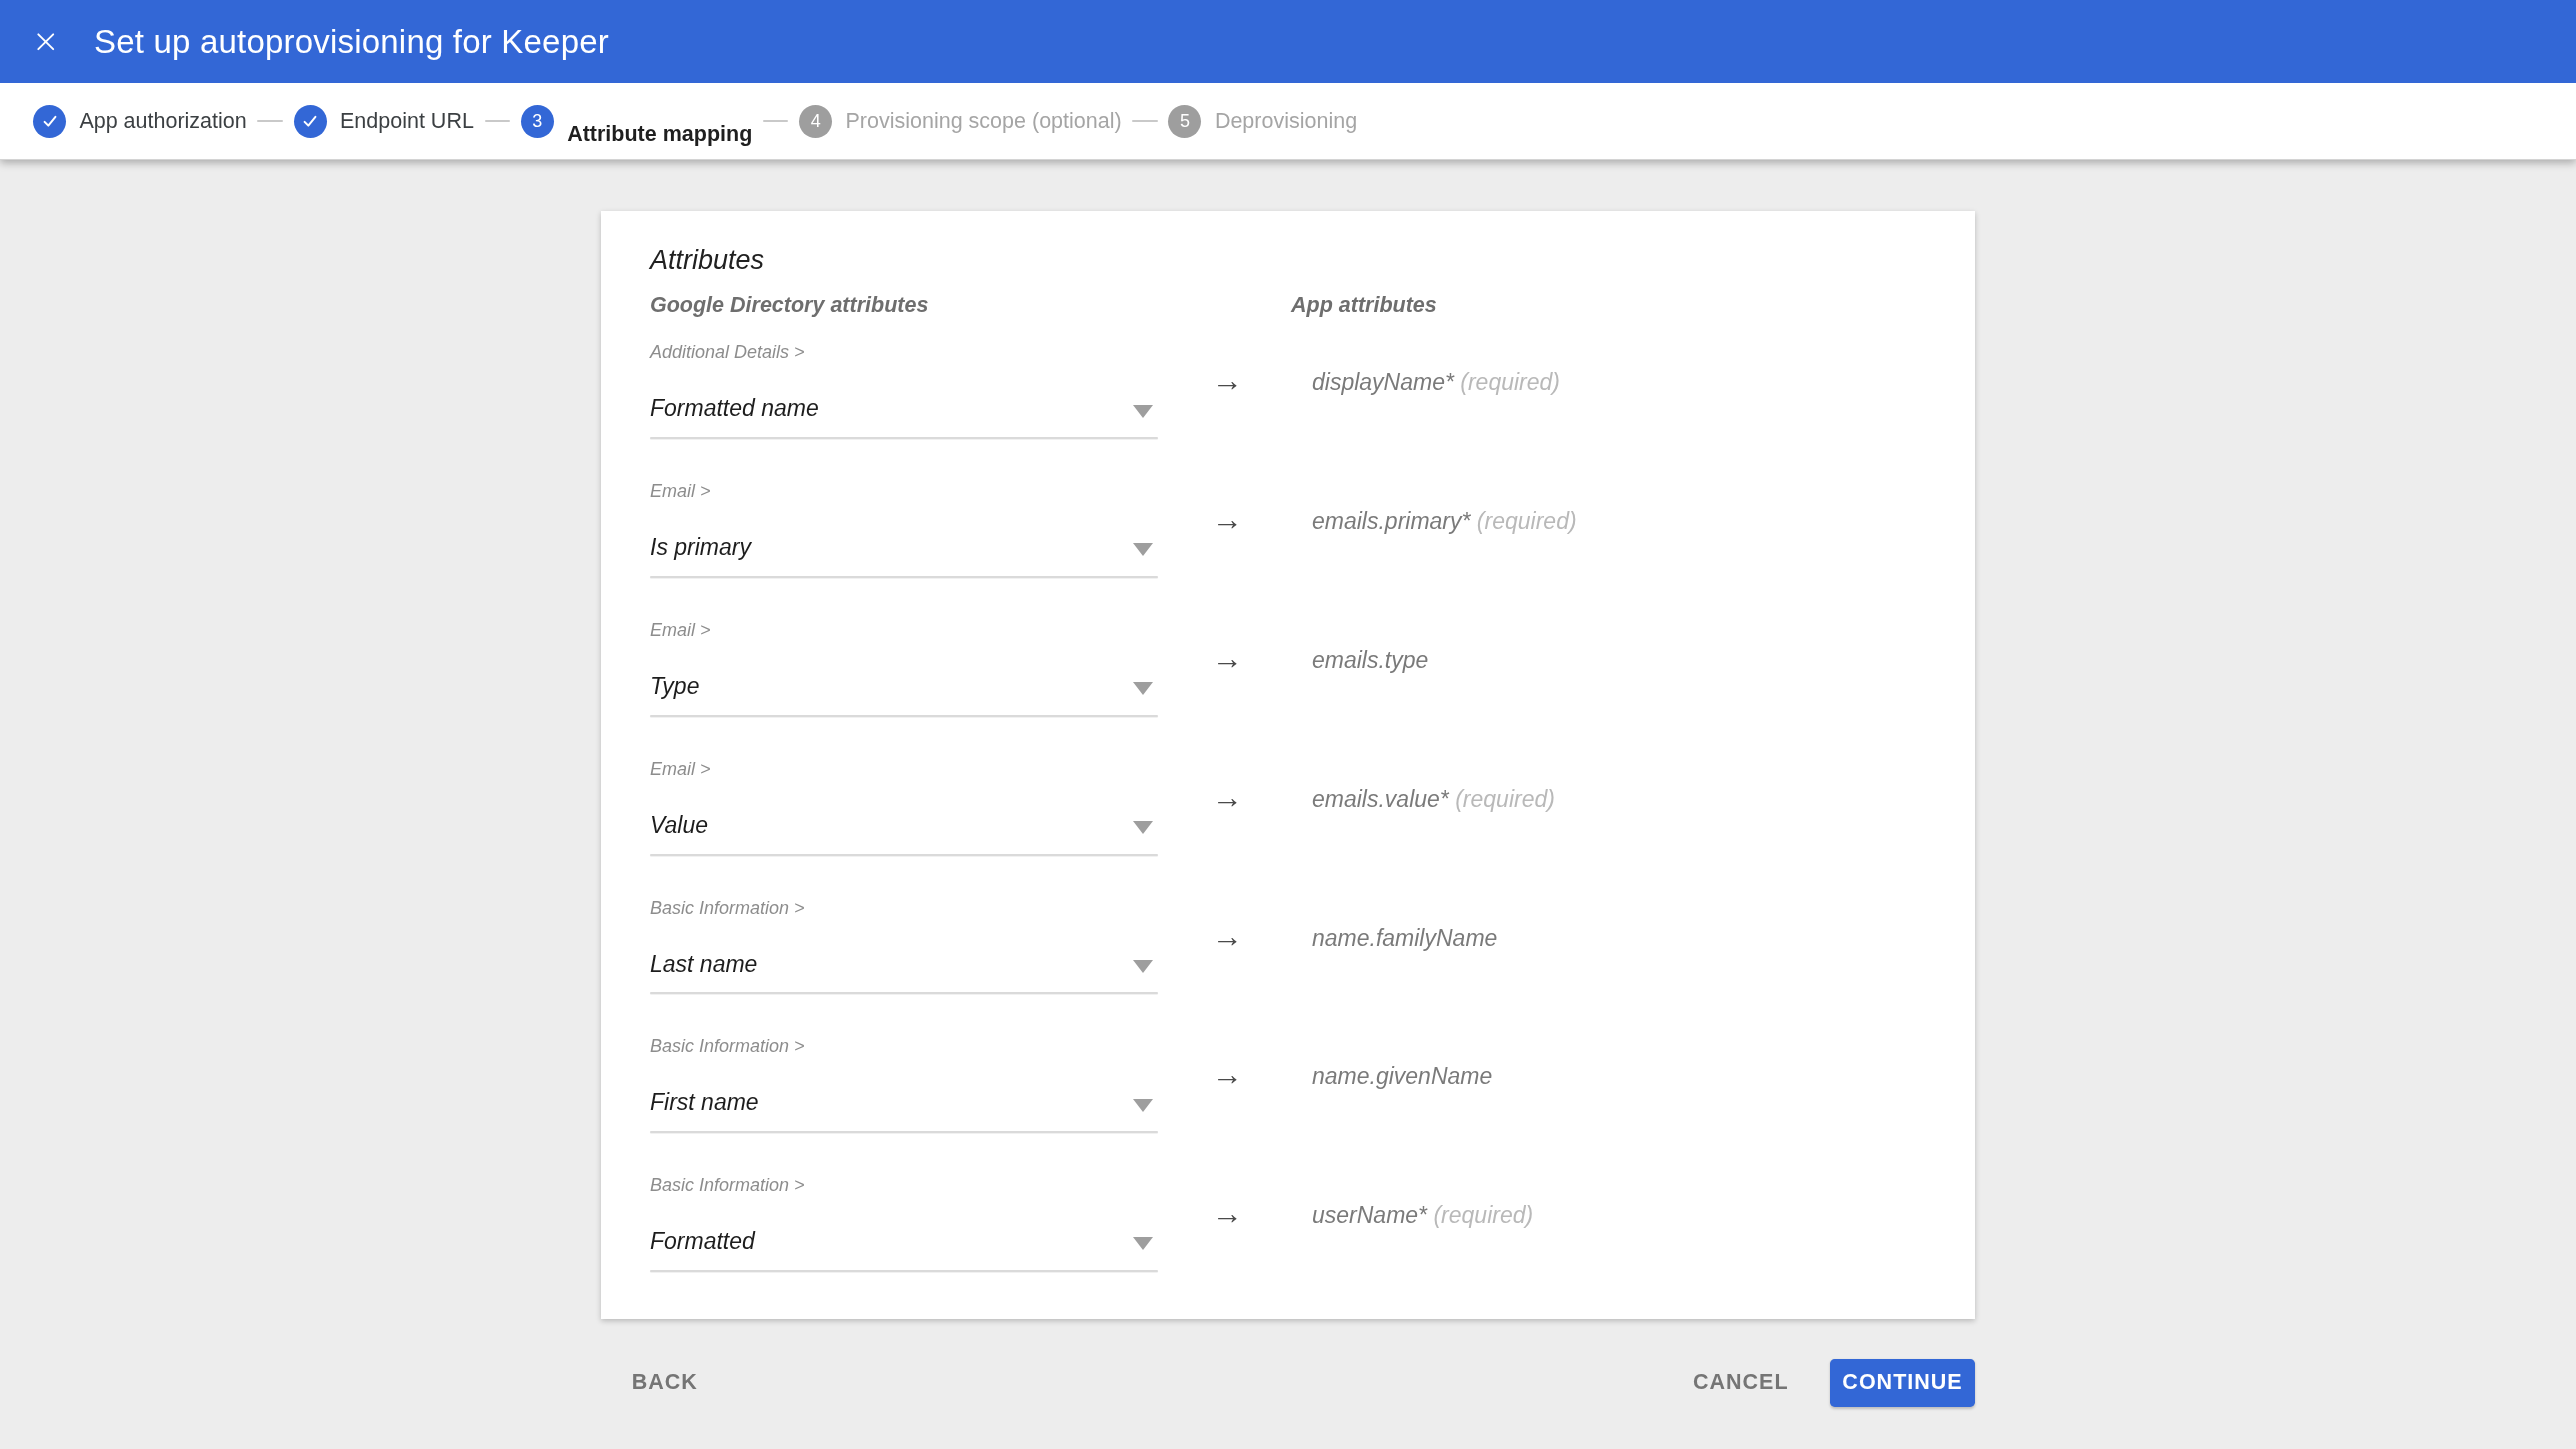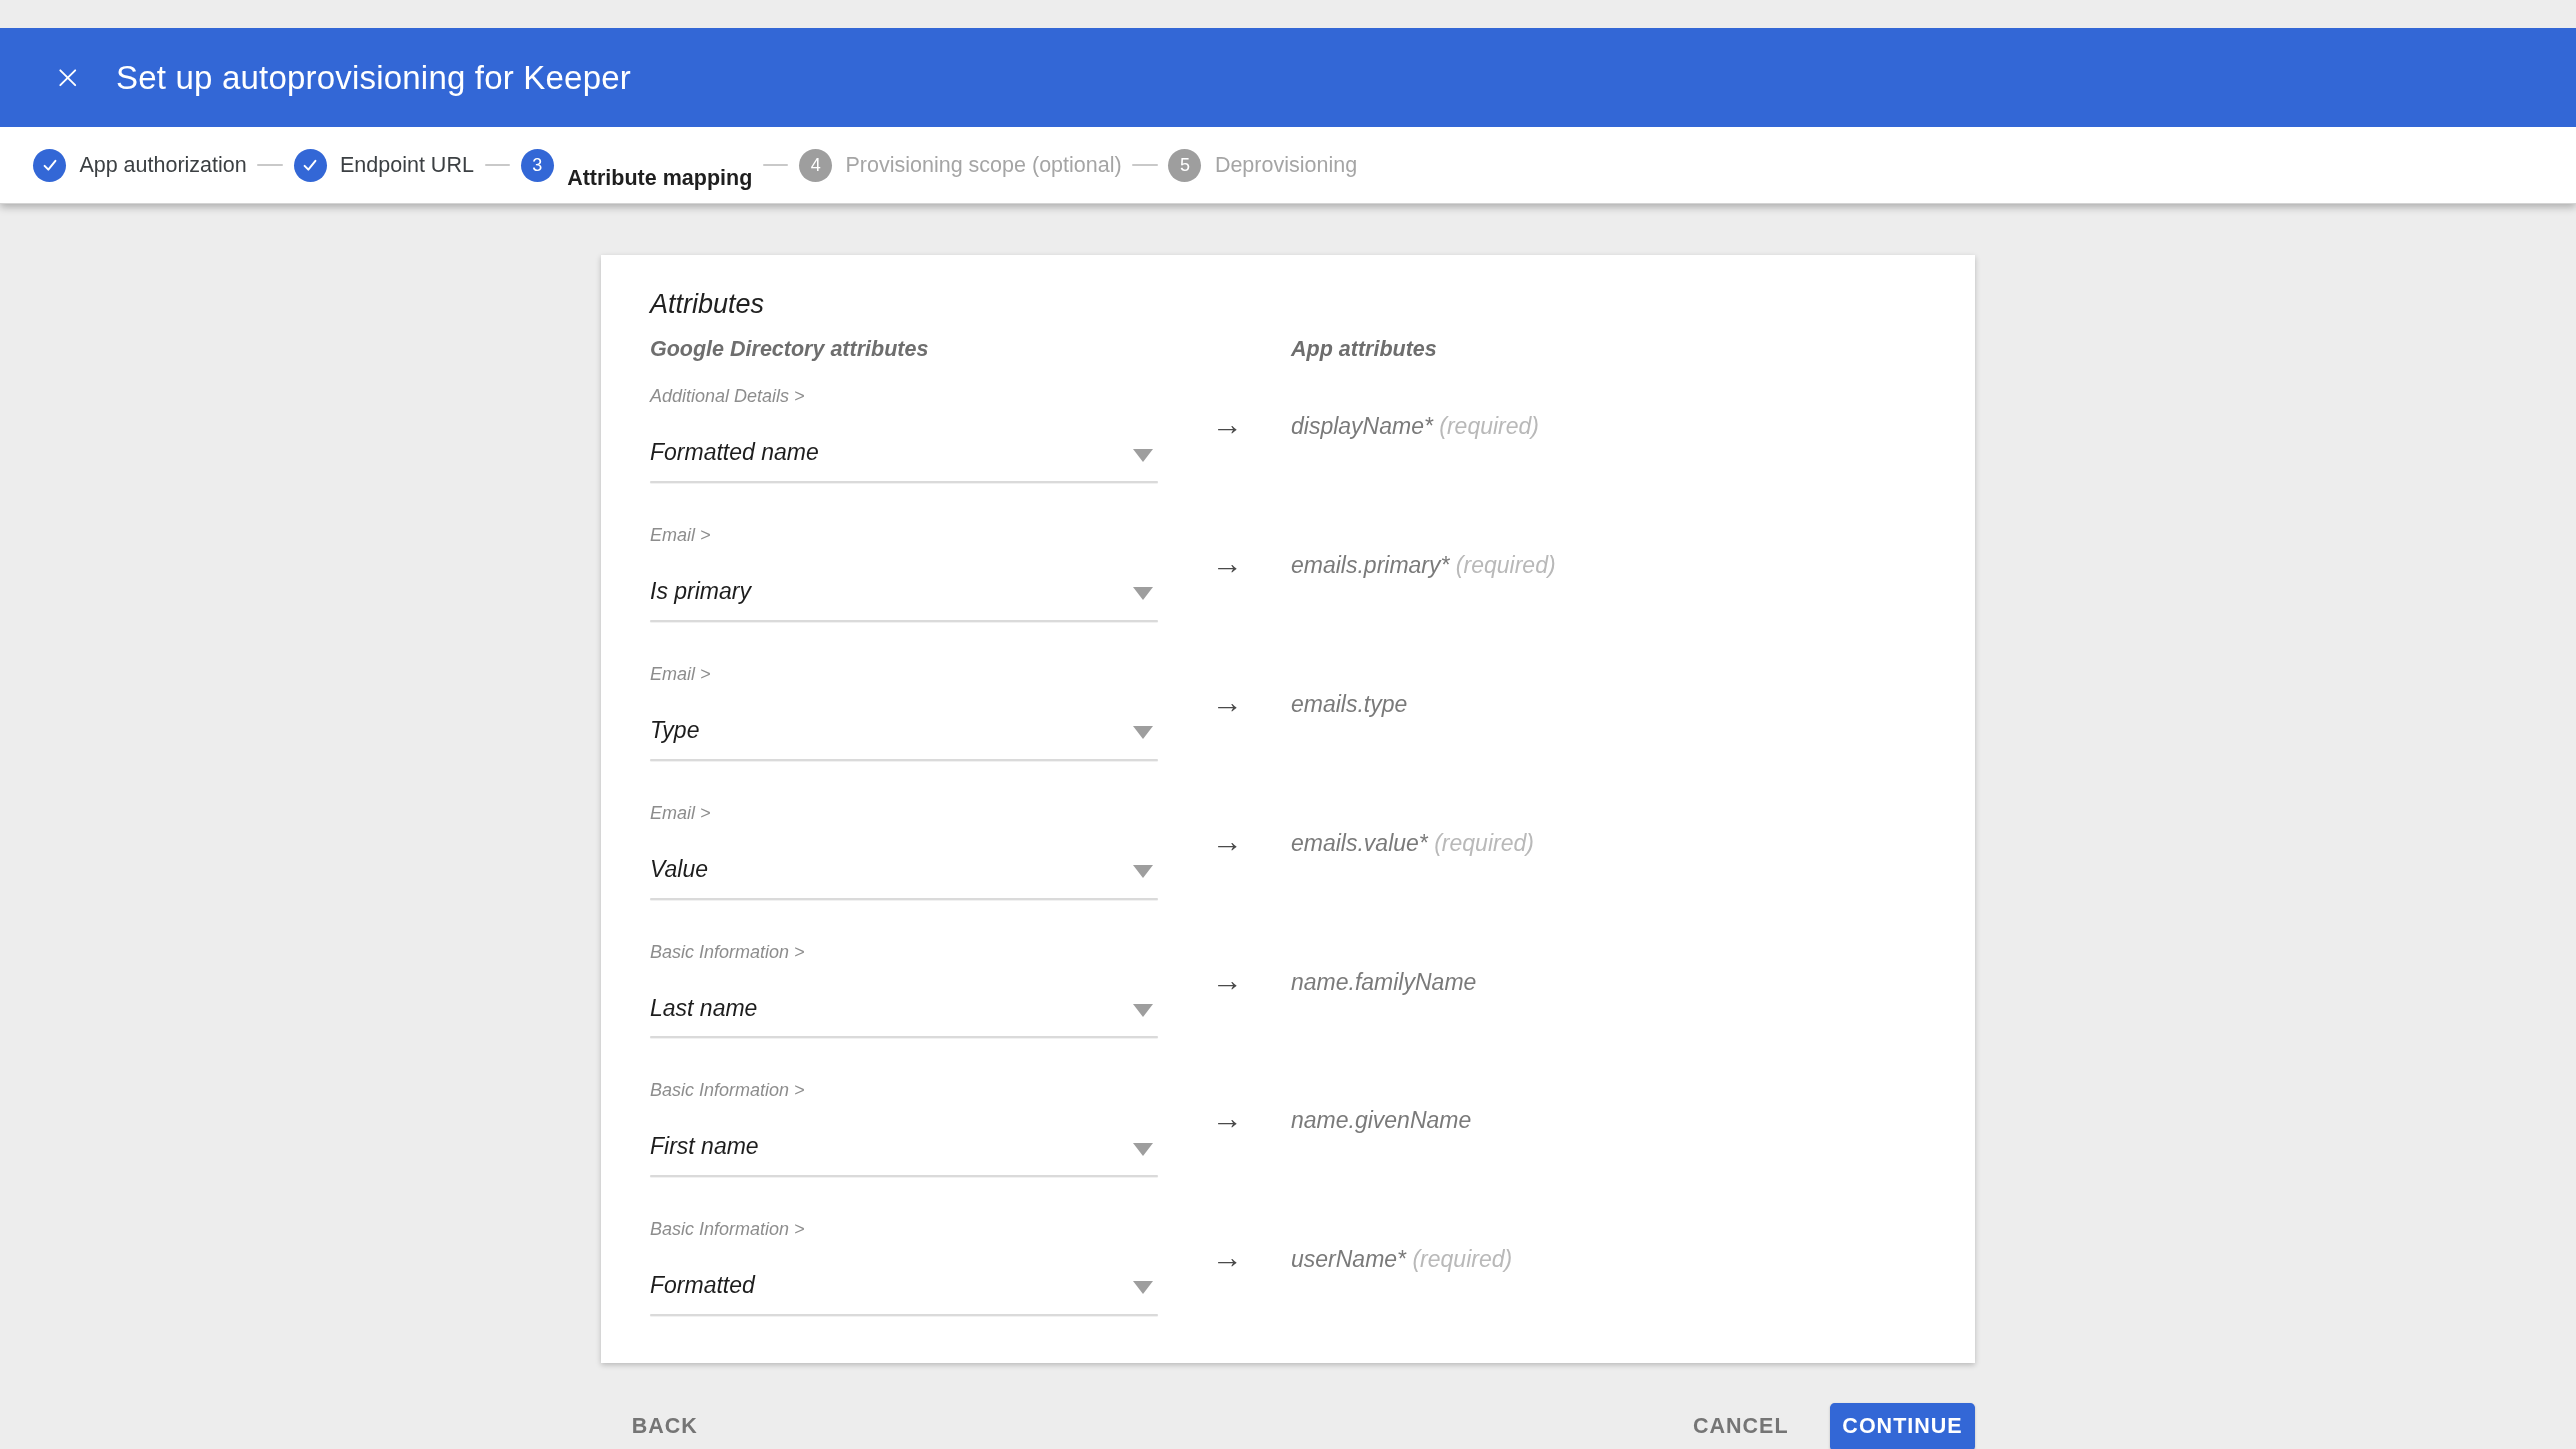--- a/index.html
+++ b/index.html
@@ -5,28 +5,27 @@
   * { margin: 0; padding: 0; box-sizing: border-box; }
   html, body { width: 2576px; height: 1449px; }
   body {
     font-family: "Liberation Sans", sans-serif;
     background: #ededed;
     overflow: hidden;
   }
 
   
   .header {
-    height: 99px;
+    height: 83px;
     background: #3367d6;
     display: flex;
     align-items: center;
-    padding-left: 46px;
+    padding-left: 24px;
     position: relative;
     z-index: 3;
-    margin-top: 28px;
   }
   .close-btn {
     width: 43px; height: 43px;
     display: flex; align-items: center; justify-content: center;
     cursor: pointer;
     background: transparent; border: none;
   }
   .header-title {
     color: #ffffff;
     font-size: 33px;
@@ -102,21 +101,21 @@
     width: 0; height: 0;
     border-left: 10px solid transparent;
     border-right: 10px solid transparent;
     border-top: 13.4px solid #9e9e9e;
   }
   .map-arrow {
     font-size: 31px; color: #4a4a4a;
     margin-left: 54px; margin-top: 23px;
     width: 32px; flex: none; line-height: 1;
   }
-  .app-attr { font-size: 23px; margin-left: 47px; margin-top: 27px; color: #7a7a7a; white-space: nowrap; }
+  .app-attr { font-size: 23px; margin-left: 68px; margin-top: 27px; color: #7a7a7a; white-space: nowrap; }
   .app-attr .req { color: #b9b9b9; }
 
   
   .footer {
     width: 1374px;
     margin: 38px auto 0 auto;
     display: flex;
     align-items: center;
   }
   .text-btn {

